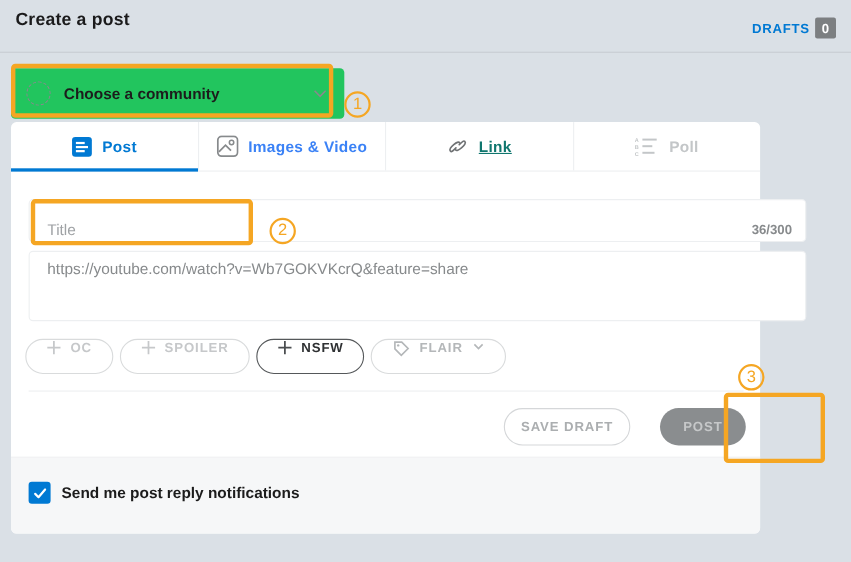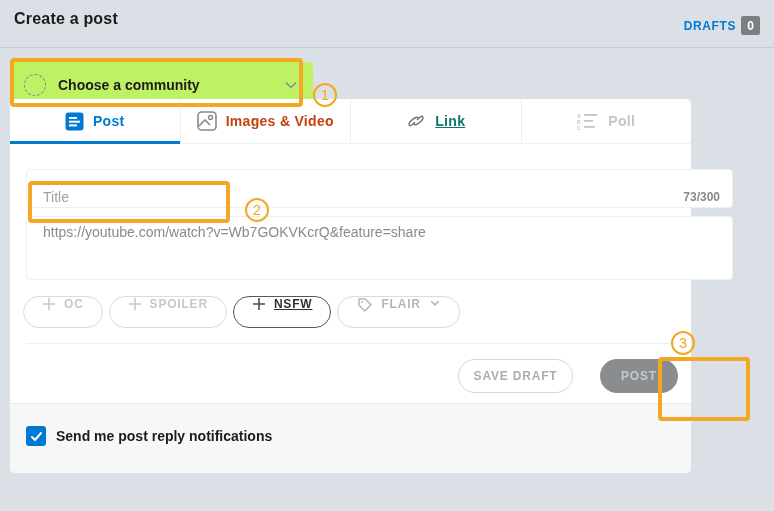--- a/index.html
+++ b/index.html
@@ -28,43 +28,43 @@
     display: flex; align-items: center; justify-content: center; padding: 0 4px;
   }
   .header-divider {
     position: absolute; left: 0; right: 0; top: 47px;
     border-top: 1px solid #c8cdd3;
   }
 
   
   .community {
     position: absolute; left: 10px; top: 62px; width: 303px; height: 46px;
-    background: #bef264; border-radius: 4px;
+    background: #22c55e; border-radius: 4px;
     display: flex; align-items: center; padding: 0 14px; cursor: pointer;
   }
   .dashed-circle {
     width: 22px; height: 22px; border: 1px dashed #878a8c; border-radius: 50%;
     flex: 0 0 auto;
   }
   .community-label {
     margin-left: 12px; font-size: 14px; font-weight: bold; color: #1c1c1c; flex: 1;
   }
   .chev { stroke: #878a8c; fill: none; stroke-width: 1.5; }
 
   
   .card {
-    position: absolute; left: 10px; top: 99px; width: 681px; height: 374px;
+    position: absolute; left: 10px; top: 111px; width: 681px; height: 374px;
     background: #fff; border-radius: 5px;
   }
 
   
   .tabs { display: flex; height: 45px; border-bottom: 1px solid #edeff1; }
   .tab {
     flex: 1; display: flex; align-items: center; justify-content: center; gap: 9px;
-    font-size: 14px; font-weight: bold; color: #c2410c;
+    font-size: 14px; font-weight: bold; color: #3b82f6;
     border-right: 1px solid #edeff1; cursor: pointer; position: relative;
     letter-spacing: .3px;
   }
   .tab:last-child { border-right: none; }
   .tab.active { color: #0079d3; }
   .tab.active::after {
     content: ""; position: absolute; left: 0; right: 0; bottom: -1px;
     height: 3px; background: #0079d3;
   }
   .tab.disabled { color: #c3c6c8; cursor: default; }
@@ -97,21 +97,21 @@
   .pill-row {
     position: absolute; left: 13px; top: 197px; display: flex; gap: 6px; align-items: center;
   }
   .pill {
     height: 32px; border-radius: 16px; border: 1px solid #d9dbdc;
     display: flex; align-items: flex-start; justify-content: center; gap: 8px;
     font-size: 12px; font-weight: bold; letter-spacing: .8px;
     color: #c6c8ca; background: #fff; cursor: pointer; padding: 0 18px;
   }
   .pill svg { display: block; }
-  .pill.enabled { border-color: #55585a; color: #2f3133; text-decoration: underline; }
+  .pill.enabled { border-color: #55585a; color: #2f3133; }
   .pill.flair { color: #b4b7b9; letter-spacing: .8px; }
 
   
   .card-divider {
     position: absolute; left: 16px; right: 15px; top: 244px;
     border-top: 1px solid #edeff1;
   }
   .actions {
     position: absolute; right: 13px; top: 260px; display: flex; gap: 27px; align-items: center;
   }
@@ -212,21 +212,21 @@
           <rect x="7" y="9" width="9" height="1.8" fill="#c3c6c8"></rect>
           <text x="0" y="18.5" font-size="5" fill="#c3c6c8" font-family="Liberation Sans, sans-serif">C</text>
           <rect x="7" y="15" width="11" height="1.8" fill="#c3c6c8"></rect>
         </svg>
         <span>Poll</span>
       </div>
     </div>
 
     <div class="title-field">
       <input class="title-input" type="text" placeholder="Title" style="">
-      <span class="char-counter">73/300</span>
+      <span class="char-counter">36/300</span>
     </div>
 
     <textarea class="body-field" style="">https://youtube.com/watch?v=Wb7GOKVKcrQ&amp;feature=share</textarea>
 
     <div class="pill-row">
       <div class="pill">
         <svg width="14" height="14" viewBox="0 0 14 14">
           <path d="M7 1 V13 M1 7 H13" stroke="#c6c8ca" stroke-width="1.6"></path>
         </svg>
         <span>OC</span>

